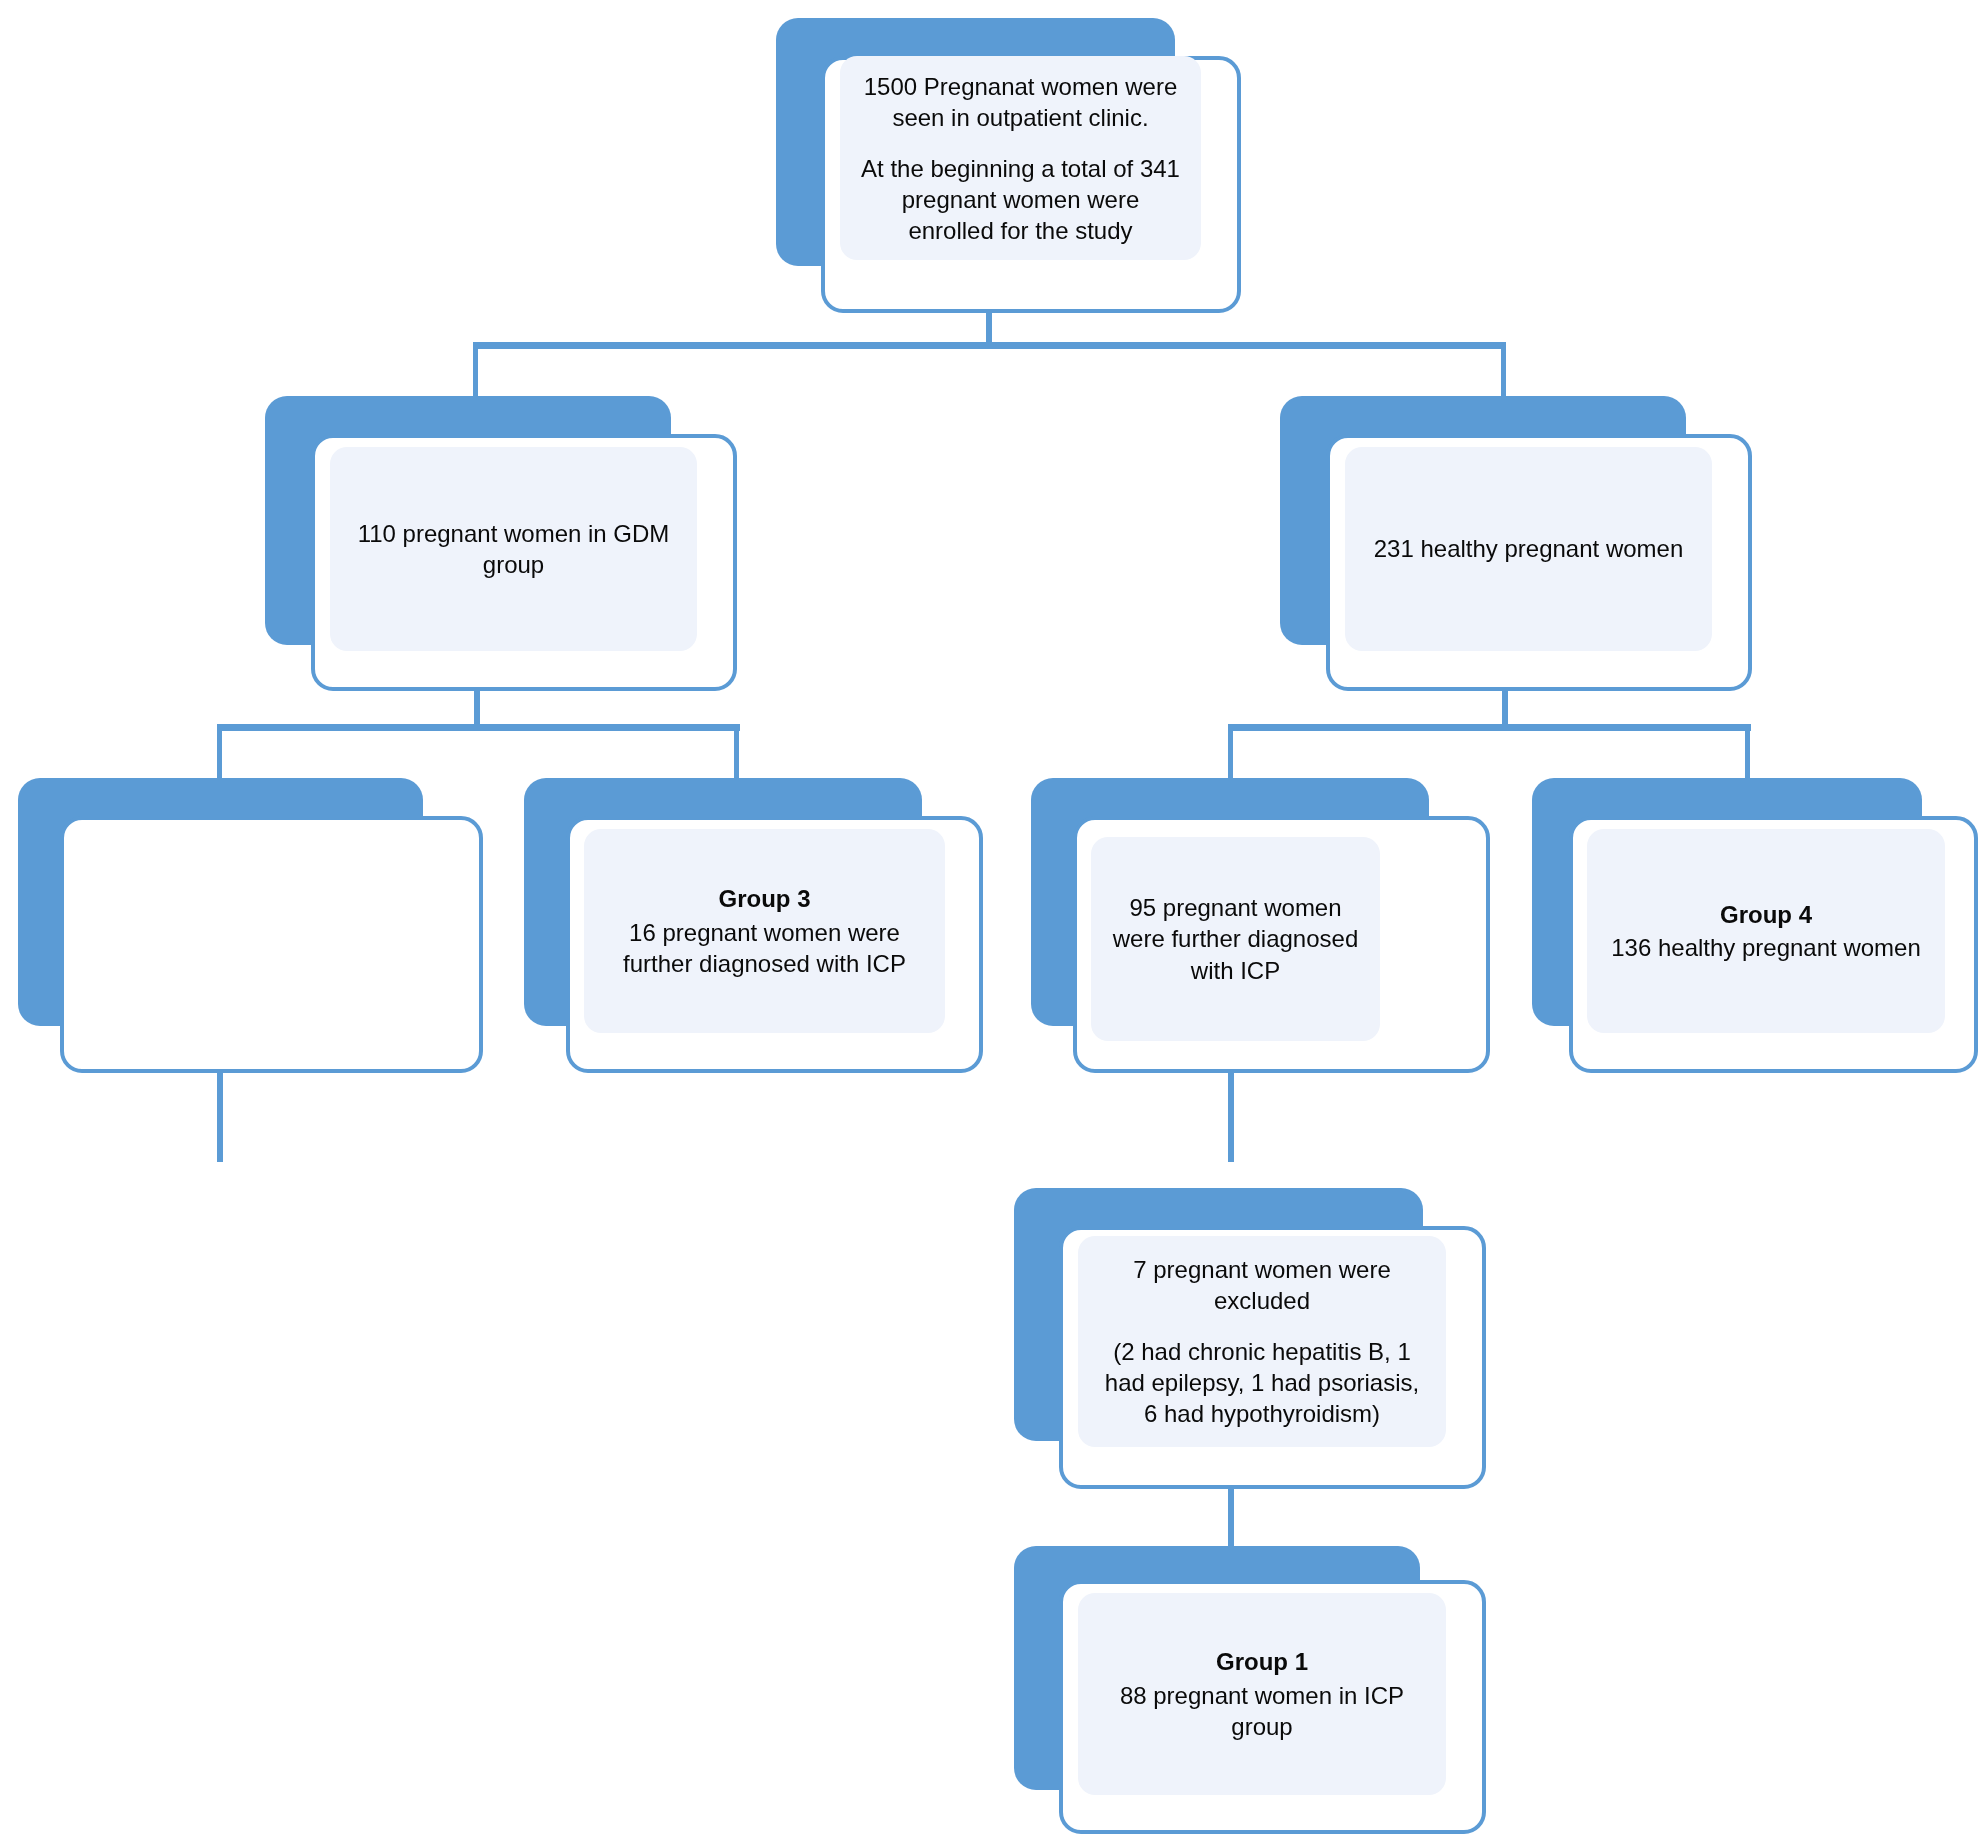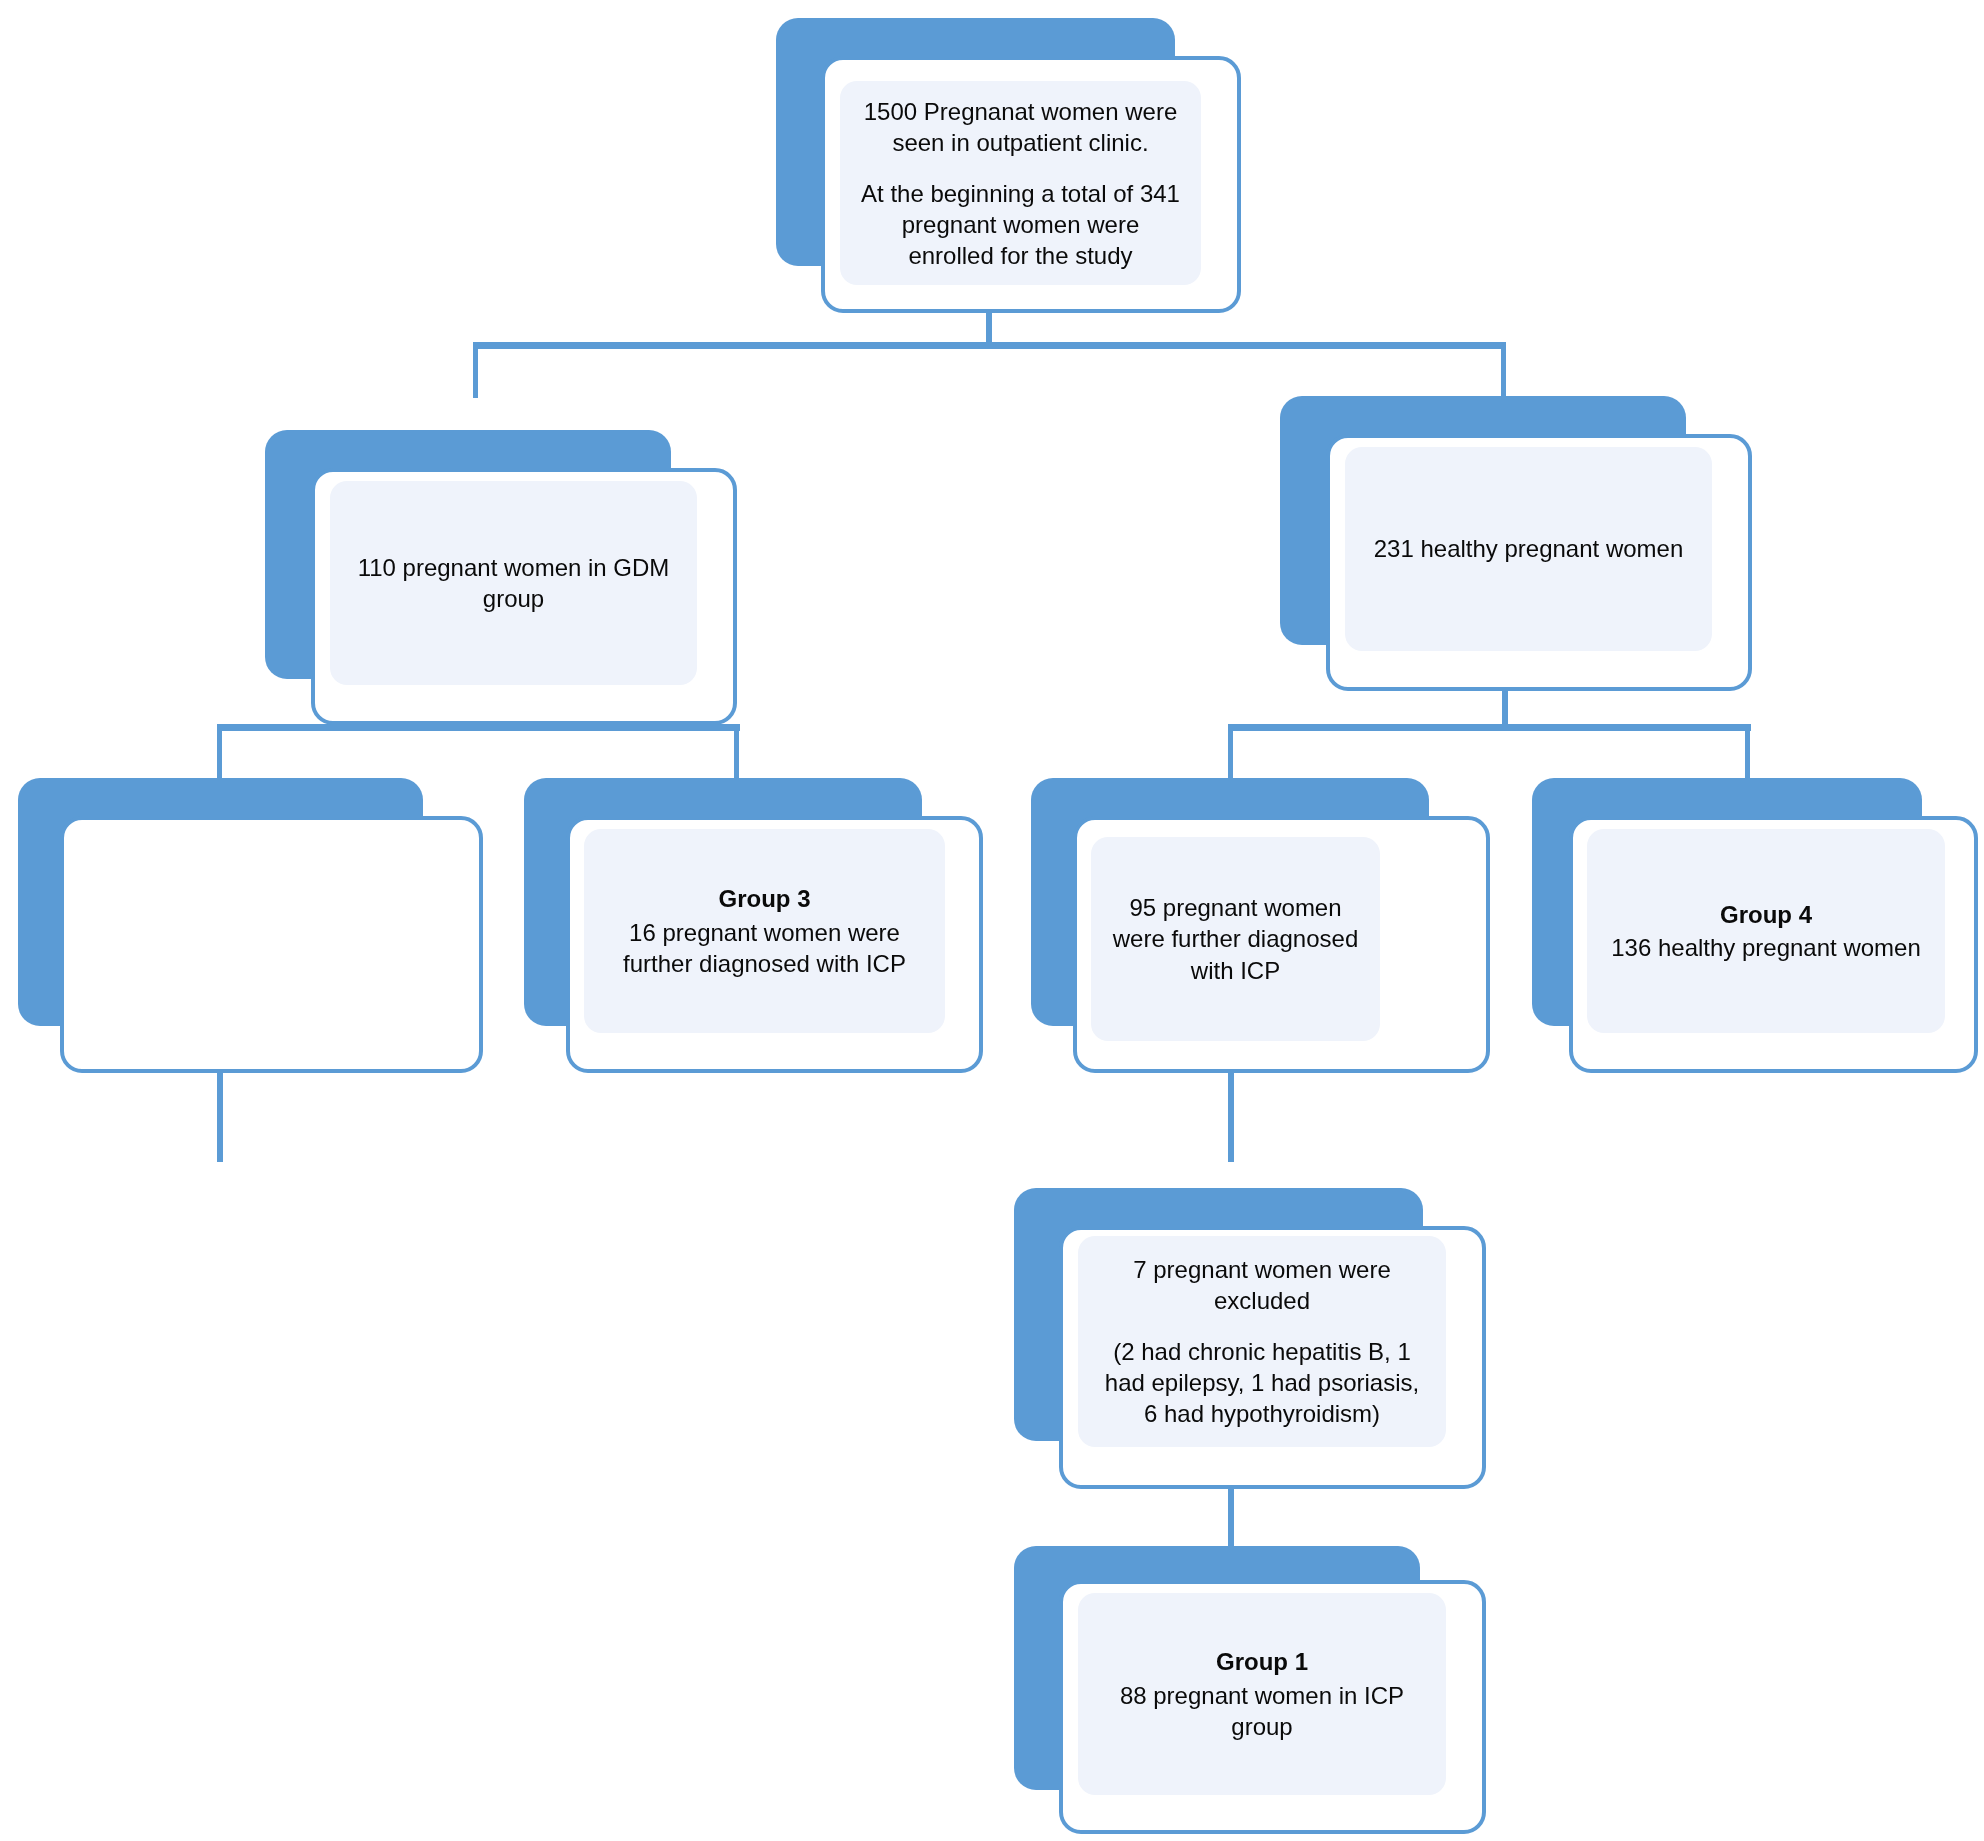--- a/index.html
+++ b/index.html
@@ -99,27 +99,27 @@
 
   <div class="conn" style="left:217px; top:1072px; width:5.9px; height:90px;"></div>
 
   <div class="conn" style="left:1228px; top:1072px; width:5.9px; height:90px;"></div>
 
   <div class="conn" style="left:1228px; top:1459px; width:5.9px; height:93px;"></div>
 
   <div class="node" style="left:776px; top:18.3px; width:465px; height:295px;">
     <div class="shadow" style="width:399px; height:248px;"></div>
     <div class="card" style="left:45px; top:38px; width:420px; height:257px;"></div>
-    <div class="inner" style="left:64px; top:63px; width:361px; height:204px;align-items:center;">
+    <div class="inner" style="left:64px; top:38px; width:361px; height:204px;align-items:center;">
       <p>1500 Pregnanat women were seen in outpatient clinic.</p>
       <p>At the beginning a total of 341 pregnant women were enrolled for the study</p>
     </div>
   </div>
 
-  <div class="node" style="left:265px; top:396px; width:472px; height:295px;margin-top:34px;">
+  <div class="node" style="left:265px; top:396px; width:472px; height:295px;">
     <div class="shadow" style="width:406px; height:249px;"></div>
     <div class="card" style="left:46px; top:38px; width:426px; height:257px;"></div>
     <div class="inner" style="left:65px; top:51px; width:367px; height:204px;">
       <p>110 pregnant women in GDM group</p>
     </div>
   </div>
 
   <div class="node" style="left:1280px; top:396px; width:472px; height:295px;">
     <div class="shadow" style="width:406px; height:249px;"></div>
     <div class="card" style="left:46px; top:38px; width:426px; height:257px;"></div>

